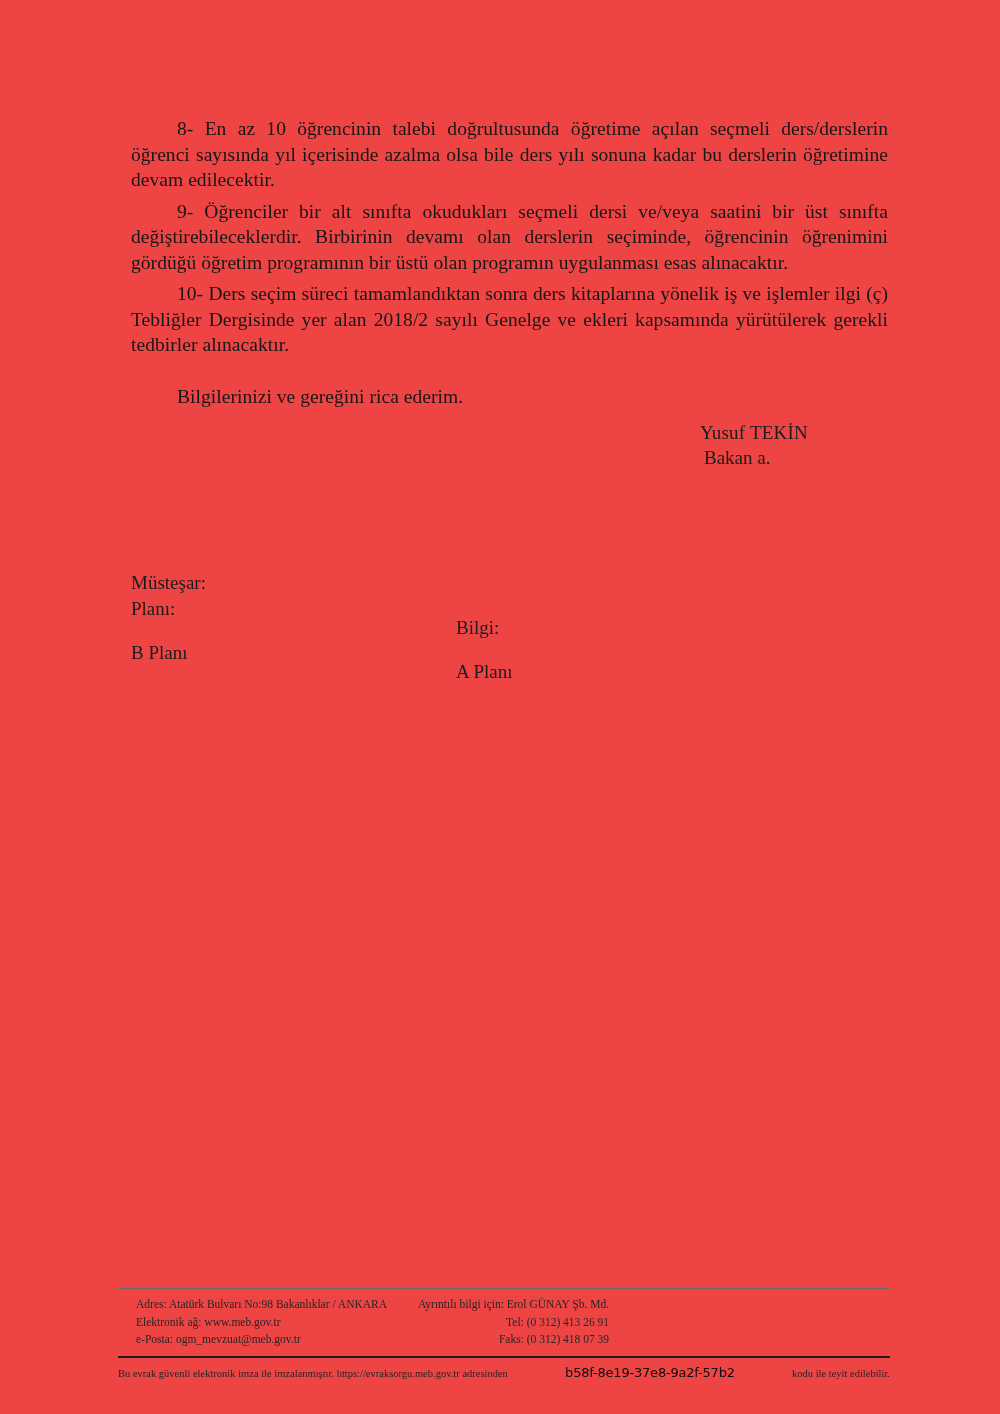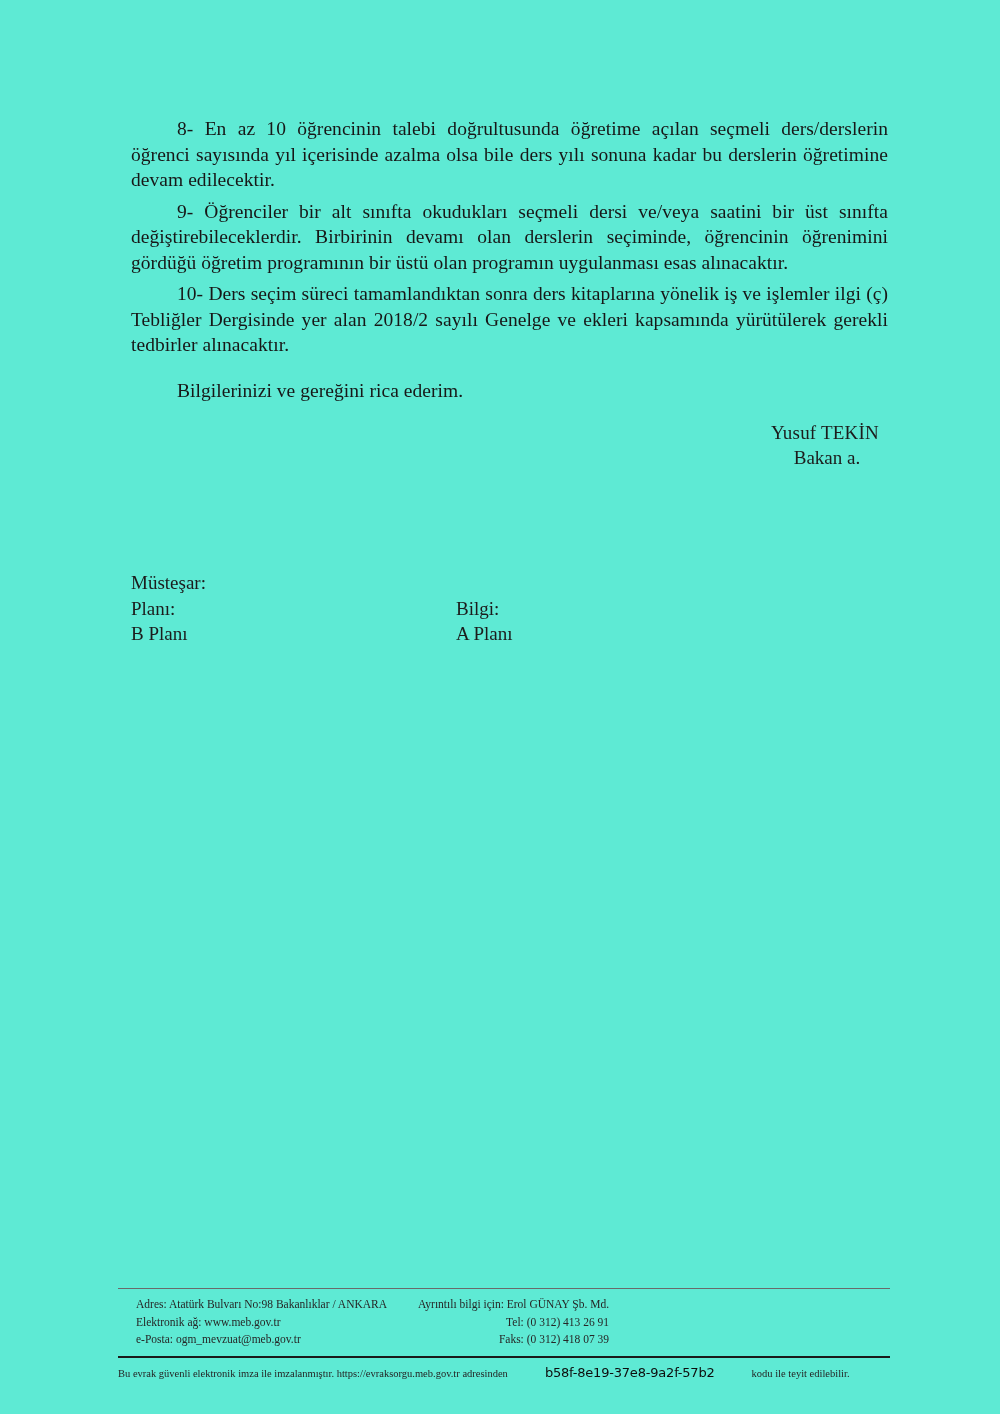--- a/index.html
+++ b/index.html
@@ -12,21 +12,21 @@
     height: 1414px;
     position: relative;
     font-family: "Liberation Serif", "DejaVu Serif", serif;
     color: #1a1a1a;
     overflow: hidden;
   }
 
   .page {
     position: absolute;
     inset: 0;
-    background: #5eead4;
+    background: #ef4444;
   }
 
   
   .body-block {
     position: absolute;
     left: 131px;
     top: 116px;
     width: 757px;
   }
 
@@ -35,30 +35,30 @@
     font-size: 19.5px;
     line-height: 25.5px;
     text-align: justify;
     text-indent: 46px;
     color: #171717;
     letter-spacing: 0.05px;
   }
 
   p.para.closing {
     text-align: left;
-    margin-top: 20px;
+    margin-top: 26px;
   }
 
   
   .signature {
     position: absolute;
     left: 700px;
     top: 420px;
     width: 250px;
-    text-align: center;
+    text-align: left;
   }
   .signature div {
     font-size: 19px;
     line-height: 25px;
     color: #1c1c1c;
   }
   .sig-name { letter-spacing: 0.2px; }
   .sig-role1 { padding-left: 4px; }
 
   
@@ -68,21 +68,21 @@
     top: 570px;
     width: 600px;
   }
   .dist-row {
     display: flex;
     font-size: 19px;
     line-height: 25.5px;
     color: #1c1c1c;
   }
   .dist-left { width: 325px; }
-  .dist-right { width: 275px; }
+  .dist-right { width: 275px; margin-top: 19px; }
 
   
   .footer-rule-top {
     position: absolute;
     left: 118px;
     top: 1288px;
     width: 772px;
     height: 1px;
     background: #6a6a6a;
   }
@@ -111,21 +111,21 @@
     background: #1a1a1a;
   }
 
   .esign {
     position: absolute;
     left: 118px;
     top: 1364px;
     width: 772px;
     display: flex;
     align-items: baseline;
-    justify-content: flex-start;
+    justify-content: space-between;
     white-space: nowrap;
     gap: 32px;
   }
   .esign-text {
     font-size: 10.5px;
     line-height: 15px;
     color: #242424;
   }
   .esign-code {
     font-family: "DejaVu Sans", "Liberation Sans", sans-serif;

